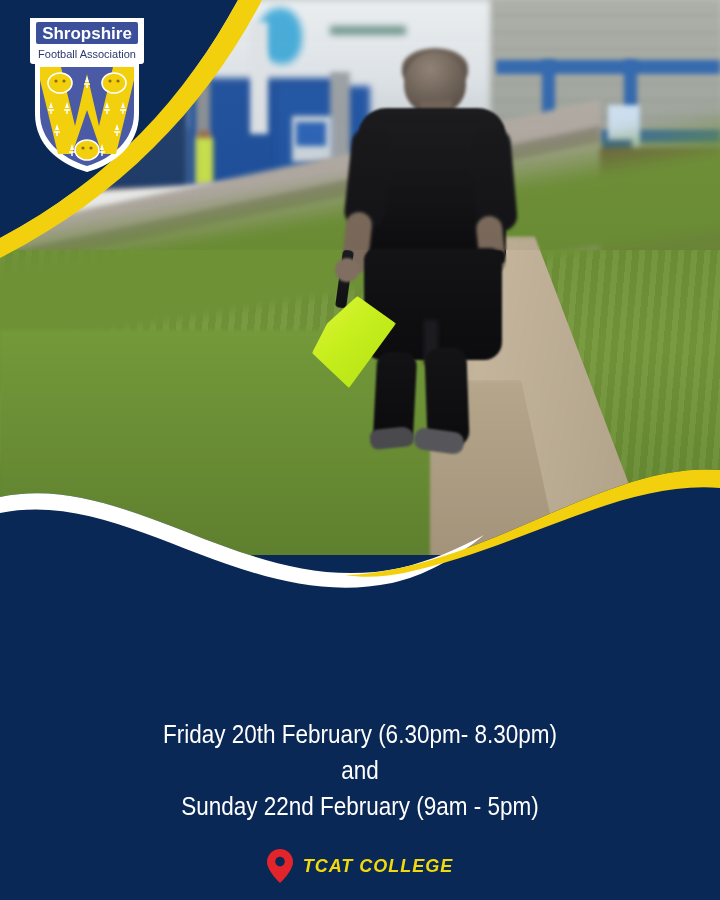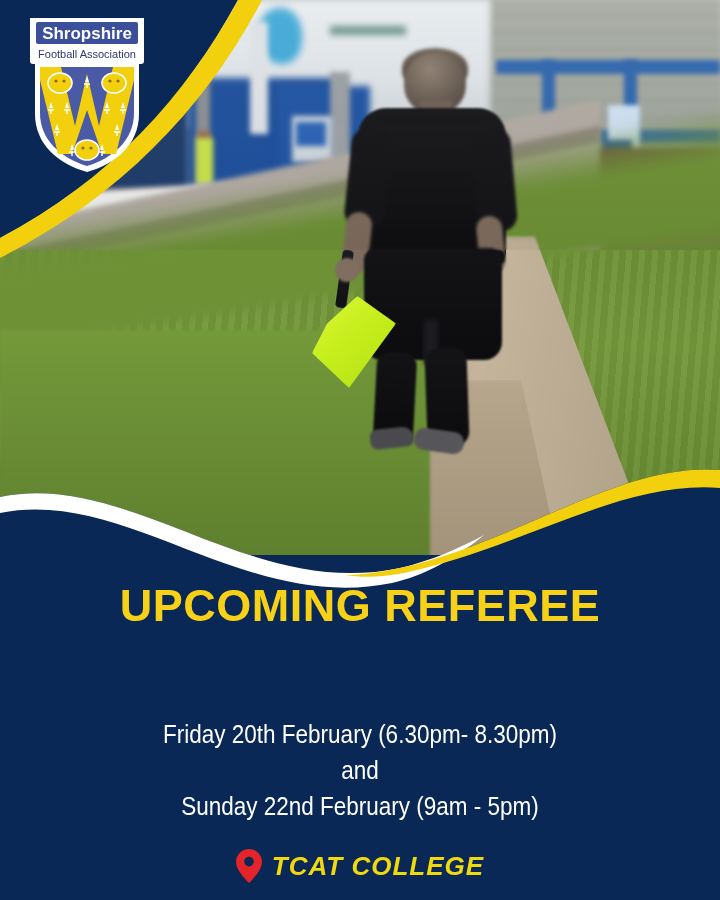--- a/index.html
+++ b/index.html
@@ -171,21 +171,21 @@
   }
   #dates .ln{display:block;}
   #venue{
     top:849px;
     display:flex;align-items:center;justify-content:center;gap:10px;
   }
   #venue .vname{
     color:#f2d90e;
     font-family:"Liberation Sans",sans-serif;
     font-weight:bold;font-style:italic;
-    font-size:26px;letter-spacing:1px;
+    font-size:18px;letter-spacing:1px;
   }
   #pin{display:block;}
 </style>
 </head>
 <body>
 
 <div id="poster">
 
   <div id="photo">
     <div class="ph ph-sky"></div>
@@ -323,21 +323,20 @@
       <g stroke="#ffffff" stroke-width="1.4" fill="none">
         <path d="M60,70 h6 M63,70 v4 M24,96 h6 M27,96 v4 M40,96 h6 M43,96 v4
                  M80,96 h6 M83,96 v4 M96,96 h6 M99,96 v4
                  M30,118 h6 M33,118 v4 M90,118 h6 M93,118 v4
                  M45,138 h6 M48,138 v4 M75,138 h6 M78,138 v4"></path>
       </g>
     </g>
   </svg>
 
   <div class="txt" id="title">
-    <span class="ln">UPCOMING REFEREE</span>
   </div>
 
   <div class="txt" id="dates">
     <span class="ln">Friday 20th February (6.30pm- 8.30pm)</span>
     <span class="ln">and</span>
     <span class="ln">Sunday 22nd February (9am - 5pm)</span>
   </div>
 
   <div class="txt" id="venue">
     <svg id="pin" width="26" height="34" viewBox="0 0 26 34">

